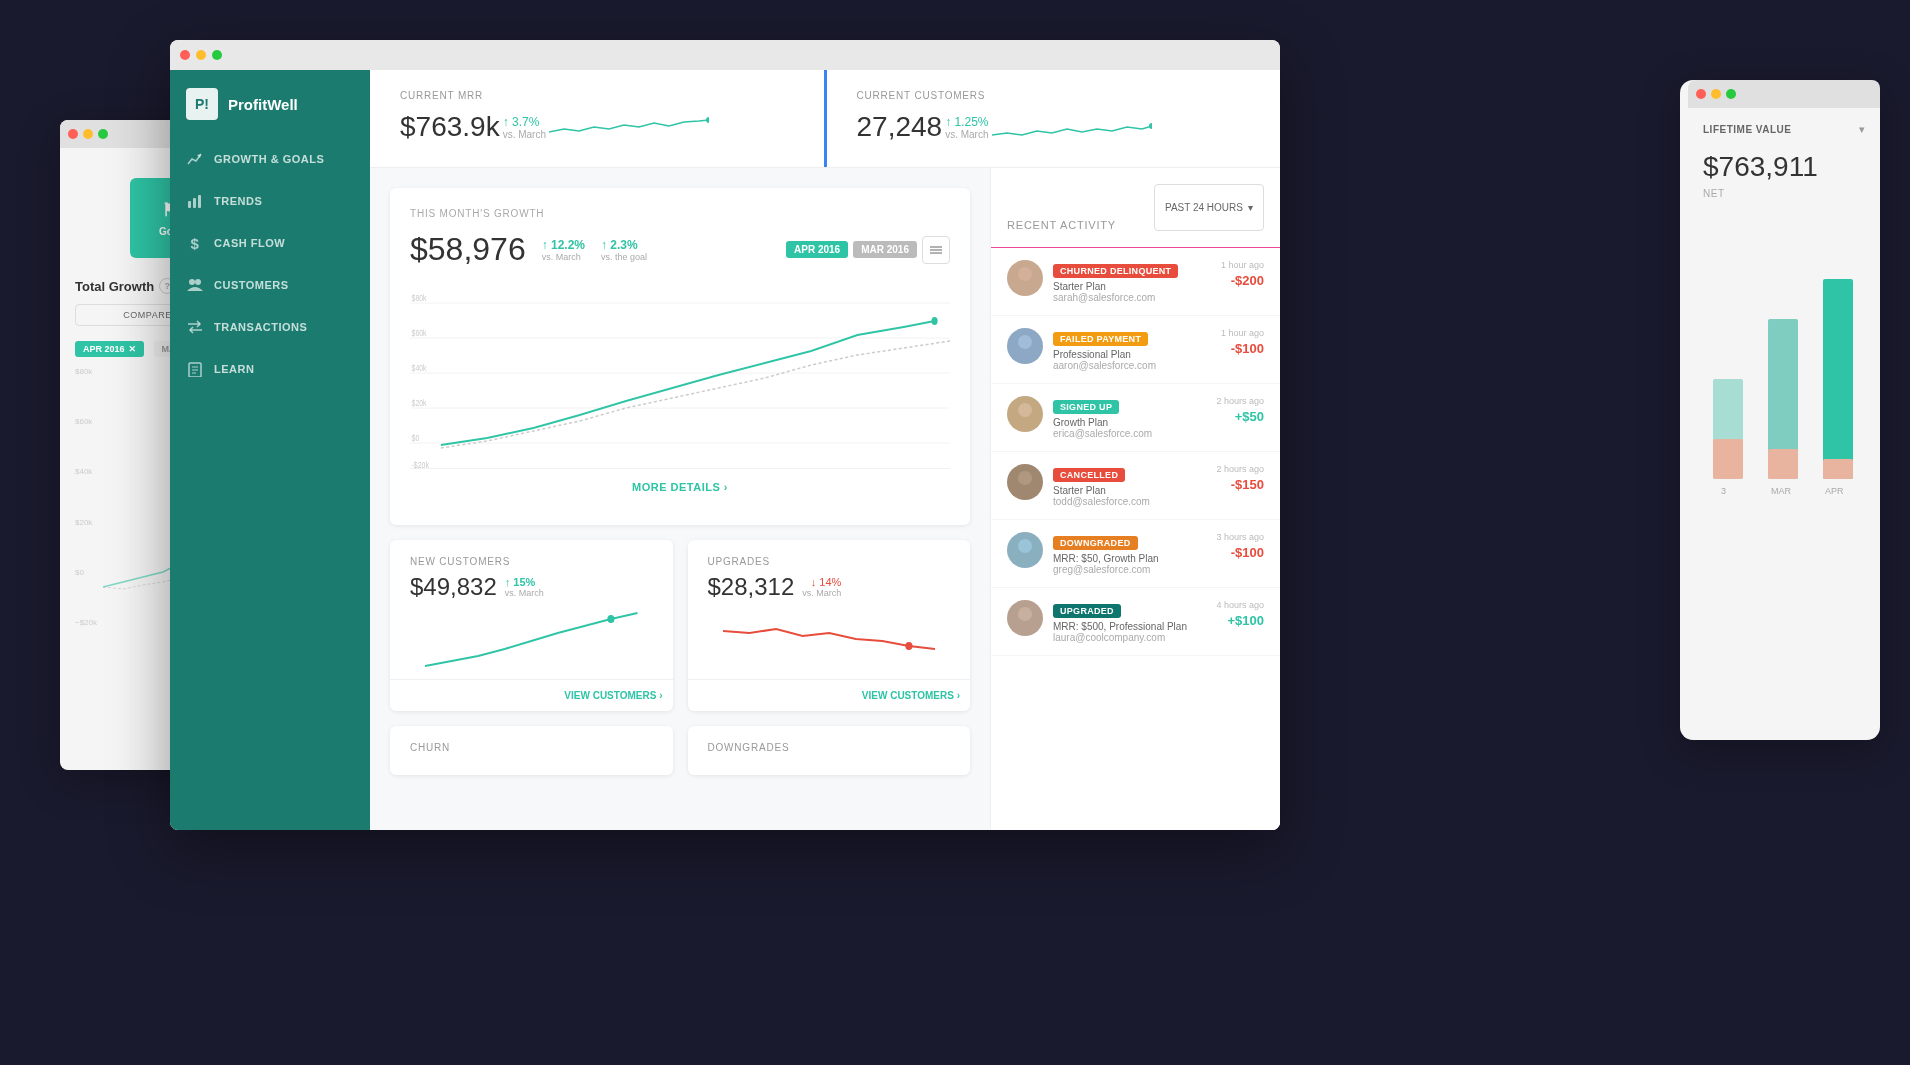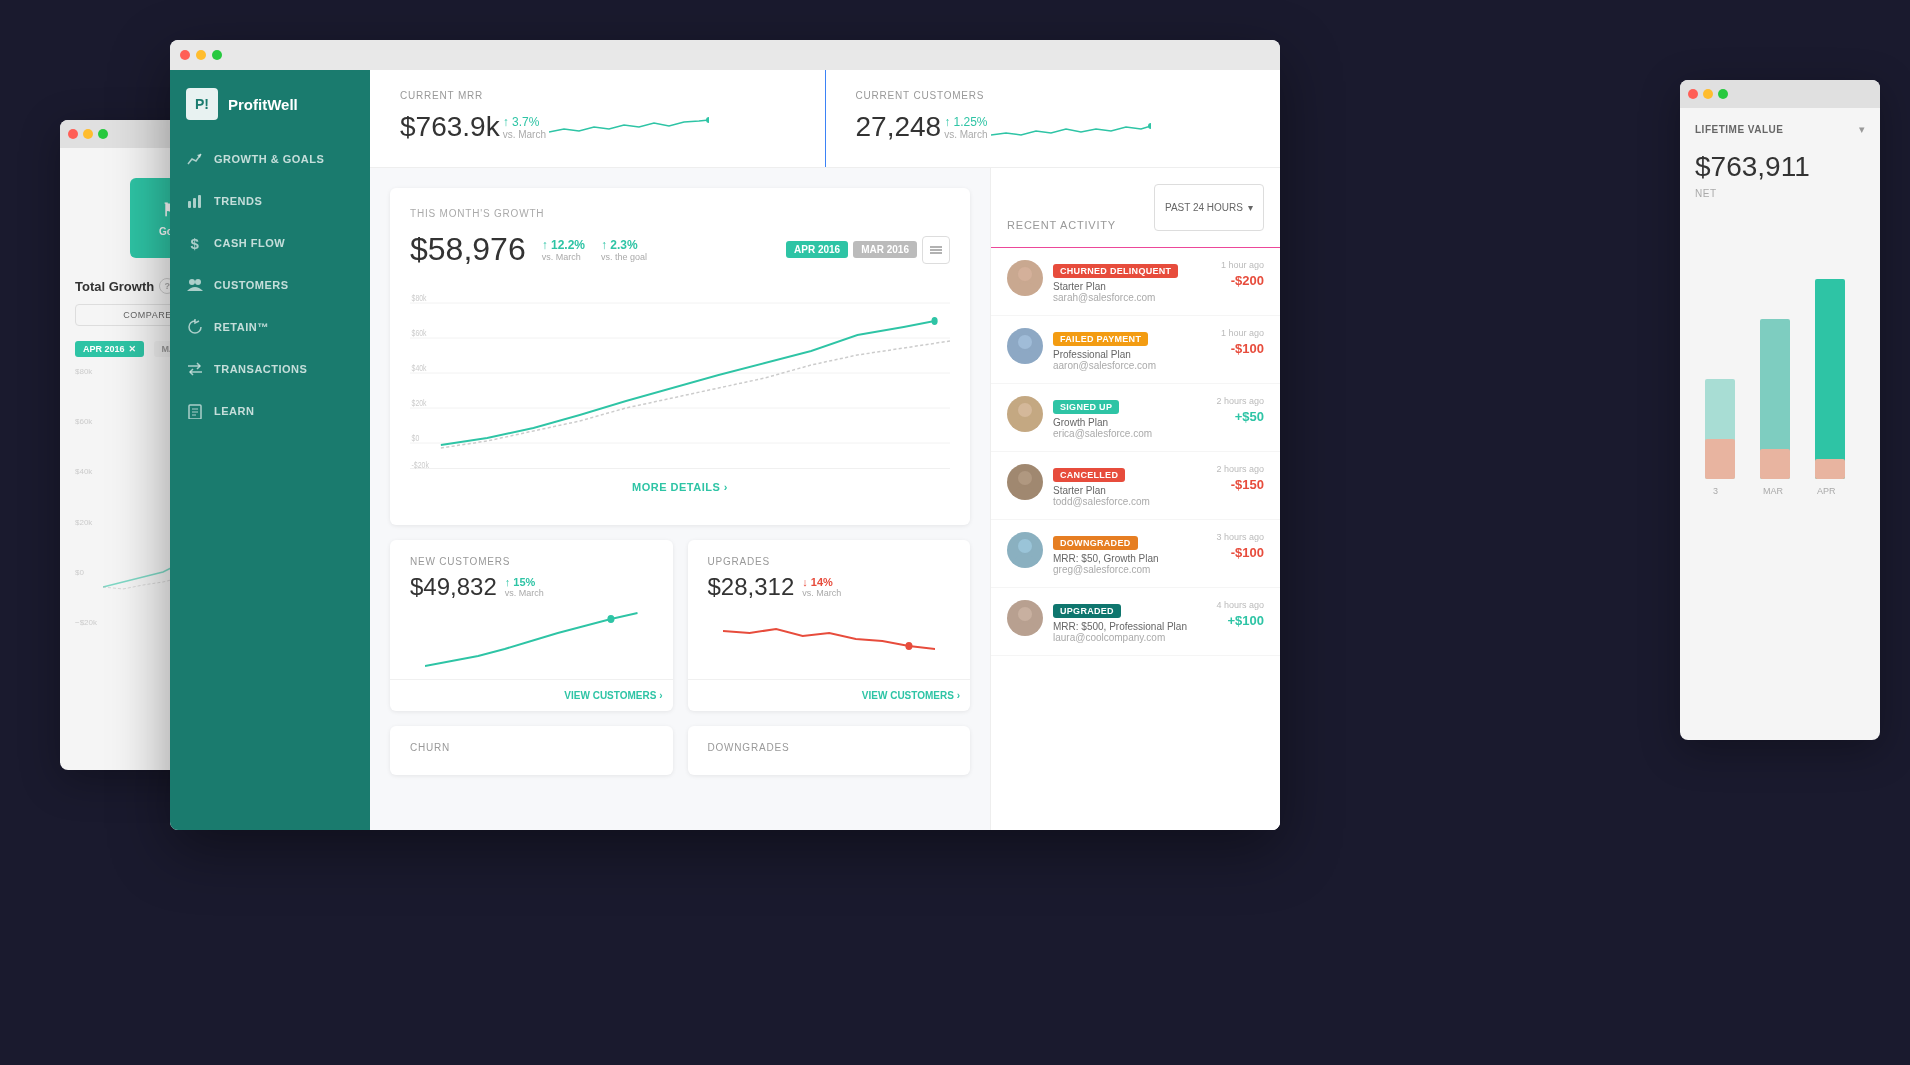--- a/index.html
+++ b/index.html
@@ -42,22 +42,23 @@
     .dot-green { background: #27c93f; }
 
     
     .window-bg-right {
       position: absolute;
       right: 0;
       top: 0;
       width: 220px;
       height: 680px;
       background: #f5f5f5;
-      border-radius: 8px;
+      border-radius: 13px;
       box-shadow: 0 10px 40px rgba(0,0,0,0.3);
+      padding-left: 8px;
     }
 
     .window-bg-right .window-chrome {
       height: 28px;
       background: #e0e0e0;
       border-radius: 8px 8px 0 0;
       display: flex;
       align-items: center;
       padding: 0 8px;
       gap: 5px;
@@ -177,21 +178,21 @@
     .metrics-bar {
       background: #fff;
       display: flex;
       padding: 0;
       border-bottom: 1px solid #eee;
     }
 
     .metric-item {
       flex: 1;
       padding: 20px 30px;
-      border-right: 1px solid #3b82f6;
+      border-right: 3px solid #3b82f6;
     }
 
     .metric-item:last-child { border-right: none; }
 
     .metric-label {
       font-size: 10px;
       color: #999;
       letter-spacing: 0.8px;
       text-transform: uppercase;
       margin-bottom: 6px;
@@ -689,29 +690,20 @@
                 <circle cx="5" cy="5" r="3" fill="rgba(255,255,255,0.75)"></circle>
                 <circle cx="11" cy="5" r="3" fill="rgba(255,255,255,0.75)"></circle>
                 <path d="M0,14 Q4,10 8,10 Q12,10 16,14" fill="rgba(255,255,255,0.75)"></path>
               </svg>
           </span>
           <span>CUSTOMERS</span>
         </div>
         <div class="nav-item">
           <span class="nav-icon">
             <svg width="16" height="16" viewBox="0 0 16 16">
-                <path d="M14,8 A6,6 0 1,1 8,2" stroke="rgba(255,255,255,0.75)" stroke-width="1.5" fill="none"></path>
-                <polyline points="8,0 8,4 12,2" stroke="rgba(255,255,255,0.75)" stroke-width="1.5" fill="none"></polyline>
-              </svg>
-          </span>
-          <span>RETAIN™</span>
-        </div>
-        <div class="nav-item">
-          <span class="nav-icon">
-            <svg width="16" height="16" viewBox="0 0 16 16">
                 <line x1="1" y1="5" x2="13" y2="5" stroke="rgba(255,255,255,0.75)" stroke-width="1.5"></line>
                 <polyline points="10,2 13,5 10,8" stroke="rgba(255,255,255,0.75)" stroke-width="1.5" fill="none"></polyline>
                 <line x1="15" y1="11" x2="3" y2="11" stroke="rgba(255,255,255,0.75)" stroke-width="1.5"></line>
                 <polyline points="6,8 3,11 6,14" stroke="rgba(255,255,255,0.75)" stroke-width="1.5" fill="none"></polyline>
               </svg>
           </span>
           <span>TRANSACTIONS</span>
         </div>
         <div class="nav-item">
           <span class="nav-icon">
@@ -838,21 +830,21 @@
               </div>
               <div class="sub-card-footer">VIEW CUSTOMERS ›</div>
             </div>
 
             <div class="sub-card">
               <div class="sub-card-body">
                 <div class="metric-label">UPGRADES</div>
                 <div class="sub-card-value">
                   <span>$28,312</span>
                   <div>
-                    <div style="font-size:11px;color:#e74c3c;font-weight:700;">↓ 14%</div>
+                    <div style="font-size:11px;color:#e74c3c;font-weight:400;text-align:right;">↓ 14%</div>
                     <div style="font-size:9px;color:#aaa;">vs. March</div>
                   </div>
                 </div>
                 <div class="sub-card-chart">
                   <svg width="100%" height="70" viewBox="0 0 240 70" preserveAspectRatio="none">
                     <polyline points="0,30 30,32 60,28 90,35 120,32 150,38 180,40 210,45 240,48" stroke="#e74c3c" stroke-width="2" fill="none"></polyline>
                     <circle cx="210" cy="45" r="4" fill="#e74c3c"></circle>
                   </svg>
                 </div>
               </div>

